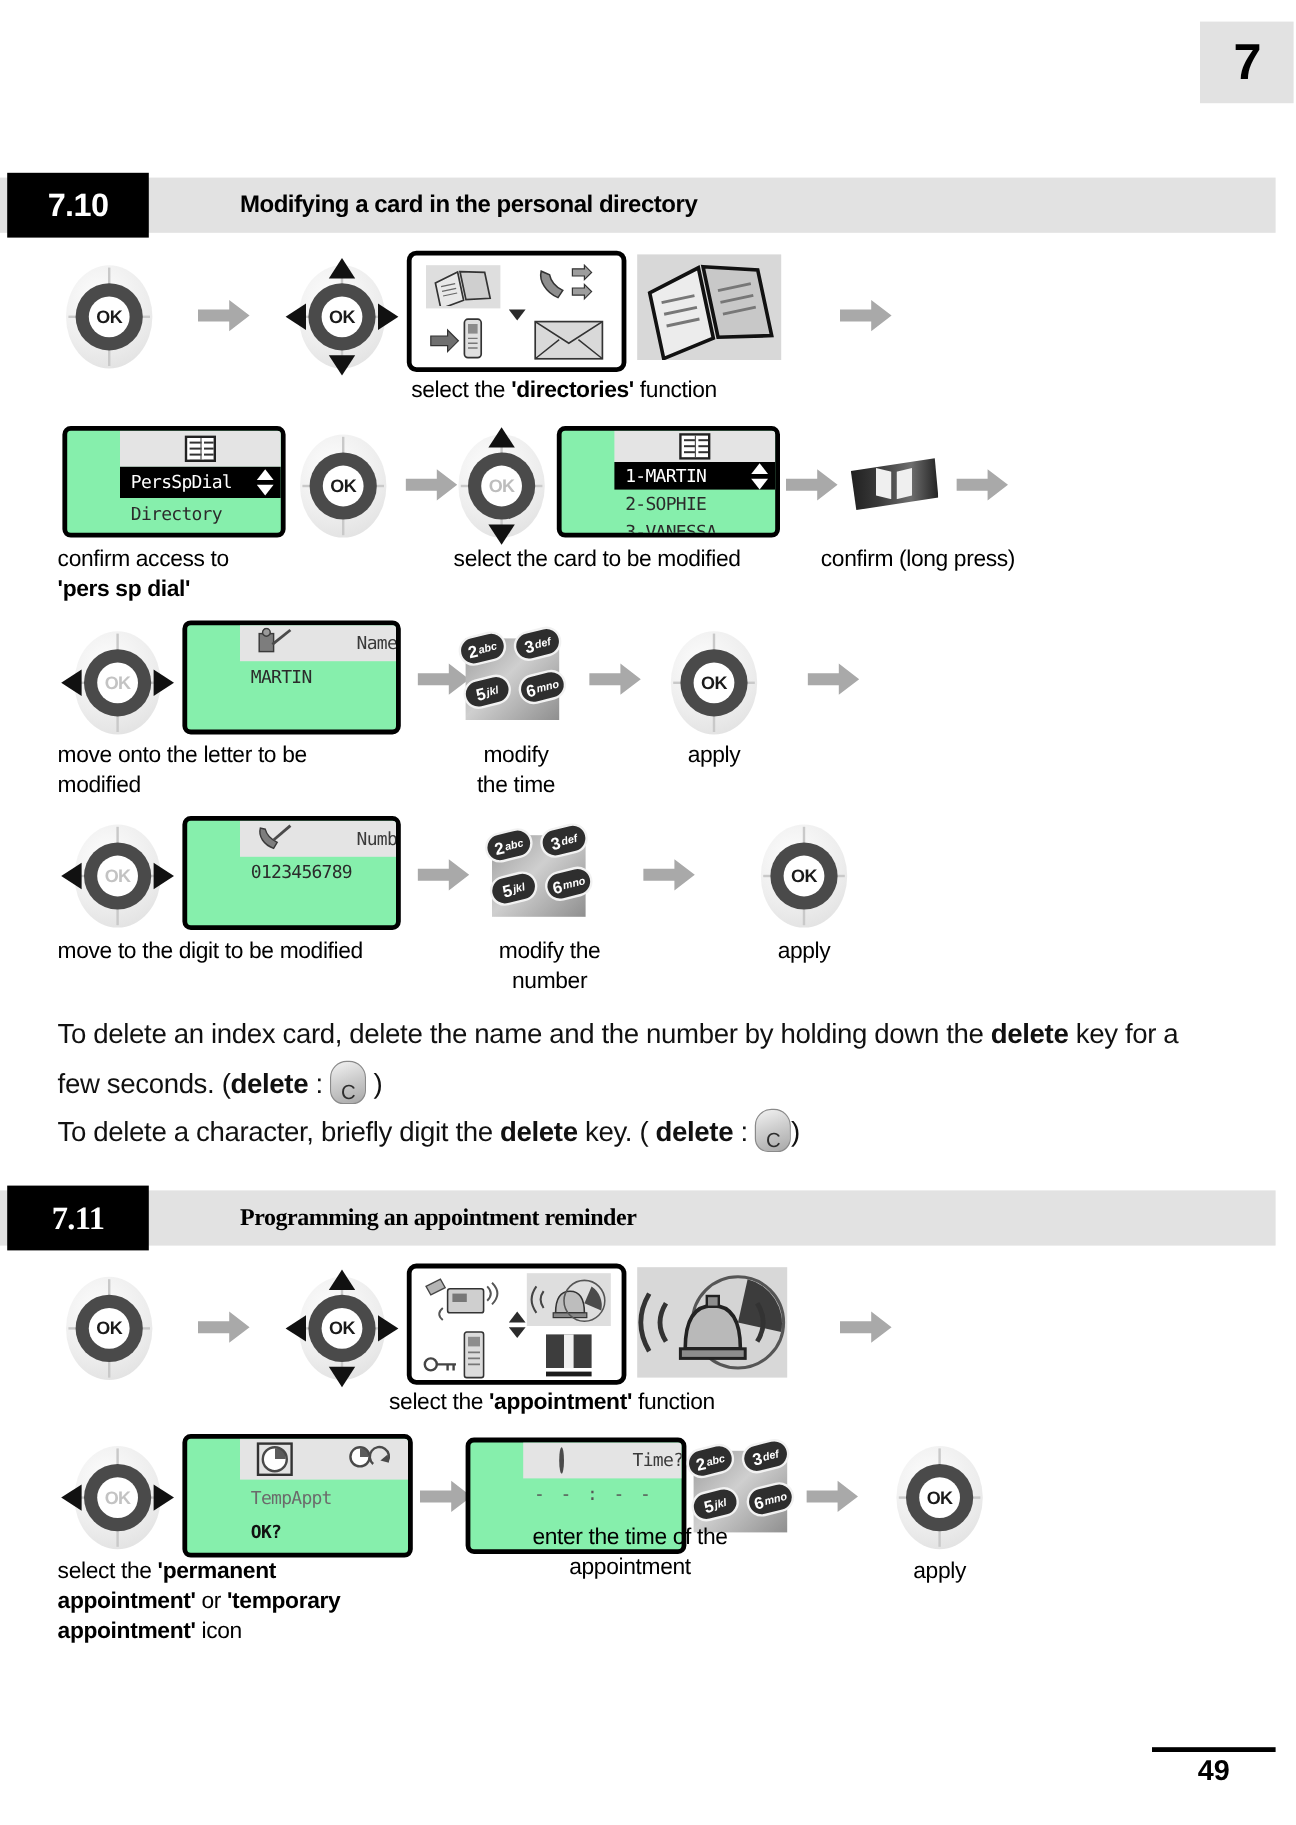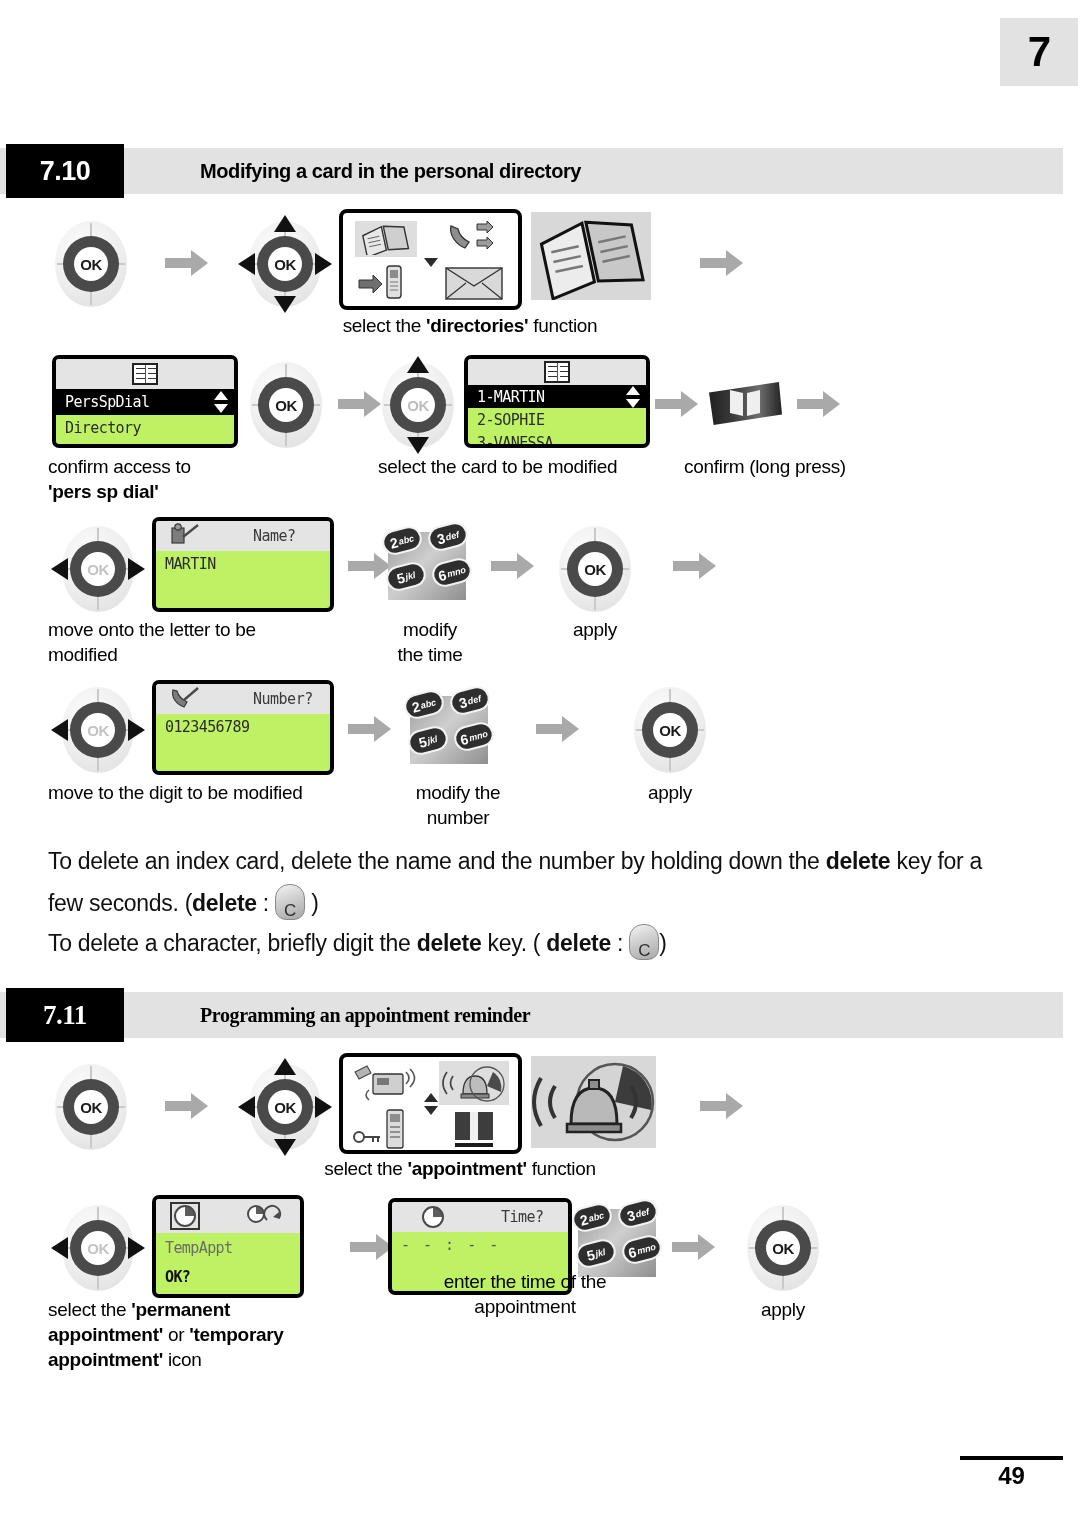--- a/index.html
+++ b/index.html
@@ -147,25 +147,26 @@
   .flow-arrow {
     position: absolute;
     width: 44px;
     height: 30px;
   }
   .flow-arrow svg { display:block; }
 
   
   .lcd {
     position: absolute;
-    background: #bef264;
+    background: #86efac;
     border: 4px solid #000;
     border-radius: 7px;
     overflow: hidden;
     box-sizing: border-box;
+    padding-left: 44px;
   }
   .lcd .lcd-head {
     height: 30px;
     background: #e4e4e4;
     display: flex;
     align-items: center;
     position: relative;
     gap: 33px;
   }
   .lcd .lcd-head.tall { height: 34px; }
@@ -885,21 +886,21 @@
 <div class="abs" style="left:55px; top:1201px;">
   <div class="navkey dim">
     <div class="pad"></div>
     <div class="arr left"></div>
     <div class="arr right"></div>
     <div class="ring"></div>
     <div class="core">OK</div>
   </div>
 </div>
 
-<div class="lcd" style="left:152px; top:1195px; width:152px; height:103px;">
+<div class="lcd" style="left:152px; top:1195px; width:192px; height:103px;">
   <div class="lcd-head tall" style="padding-left:14px;">
     <span class="clock-boxed">
         <span class="clock"></span>
       </span>
     <span style="margin-left:14px; position:relative; display:inline-block; width:36px; height:24px;">
       <span class="clock" style="position:absolute; left:0; top:1px; width:18px; height:18px;"></span>
       <svg style="position:absolute; left:16px; top:0;" width="20" height="22" viewBox="0 0 20 22">
         <path d="M4 16 A8 8 0 1 1 16 14" fill="none" stroke="#4a4a4a" stroke-width="2"></path>
         <path d="M16 8 l1 7 -7 -2 z" fill="#4a4a4a"></path>
       </svg>

